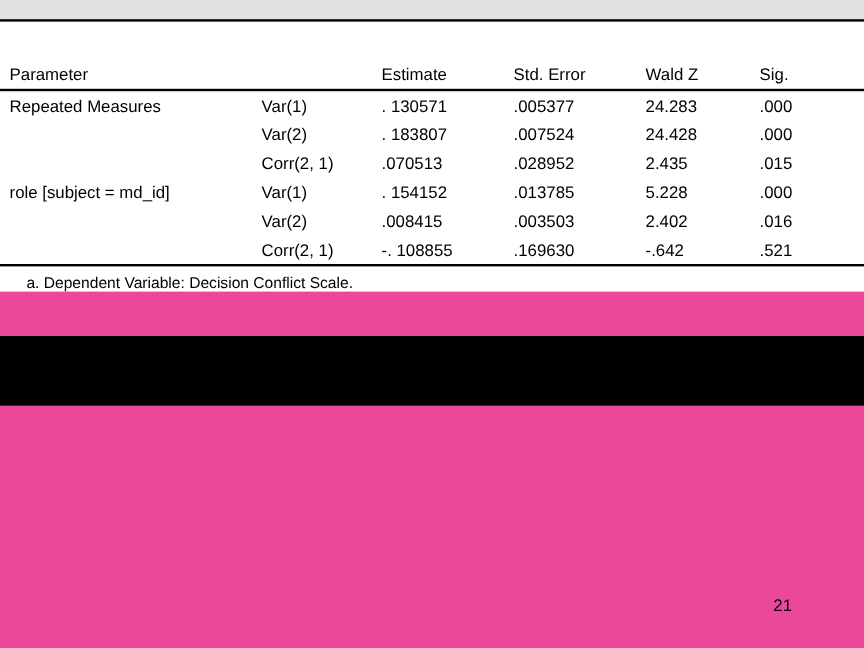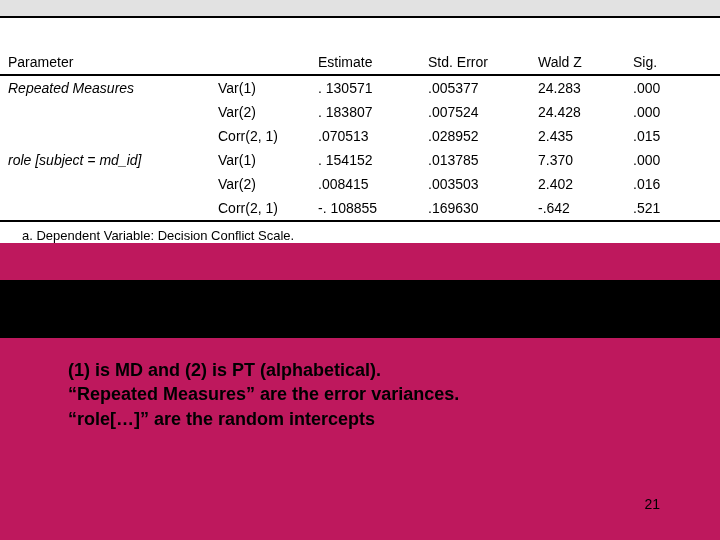--- a/index.html
+++ b/index.html
@@ -10,21 +10,21 @@
     background: #fafafa;
     font-family: Arial, Helvetica, sans-serif;
     font-size: 14px;
     color: #000;
     overflow: hidden;
   }
   .slide {
     position: relative;
     width: 720px;
     height: 540px;
-    background: #be185d;
+    background: #ec4899;
   }
   .topband {
     position: absolute;
     left: 0;
     right: 0;
     top: 0;
     height: 16px;
     background: #e2e2e2;
   }
   .table-wrap {
@@ -65,21 +65,21 @@
   }
   
   col.c-param { width: 210px; }
   col.c-sub   { width: 100px; }
   col.c-est   { width: 110px; }
   col.c-se    { width: 110px; }
   col.c-wald  { width:  95px; }
   col.c-sig   { width:  95px; }
   td.num, th.num { text-align: right; padding-right: 22px; }
   td.subhdr { text-align: left; }
-  td.param  { vertical-align: top; font-style: italic; }
+  td.param  { vertical-align: top; }
   .footnote {
     font-size: 13px;
     padding: 6px 10px 0 22px;
     color: #000;
   }
   .blackband {
     position: absolute;
     left: 0;
     right: 0;
     top: 280px;
@@ -153,21 +153,21 @@
           <td class="num">.028952</td>
           <td class="num">2.435</td>
           <td class="num">.015</td>
         </tr>
 
         <tr>
           <td class="param" rowspan="3">role [subject = md_id]</td>
           <td class="subhdr">Var(1)</td>
           <td class="num">. 154152</td>
           <td class="num">.013785</td>
-          <td class="num">7.370</td>
+          <td class="num">5.228</td>
           <td class="num">.000</td>
         </tr>
         <tr>
           <td class="subhdr">Var(2)</td>
           <td class="num">.008415</td>
           <td class="num">.003503</td>
           <td class="num">2.402</td>
           <td class="num">.016</td>
         </tr>
         <tr>
@@ -177,20 +177,15 @@
           <td class="num">-.642</td>
           <td class="num">.521</td>
         </tr>
       </tbody>
     </table>
     <div class="footnote">a. Dependent Variable: Decision Conflict Scale.</div>
   </div>
 
   <div class="blackband"></div>
 
-  <div class="caption">
-    <div> (1) is MD and (2) is PT (alphabetical).</div>
-    <div>“Repeated Measures” are the error variances.</div>
-    <div>“role[…]” are the random intercepts</div>
-  </div>
 
   <div class="pagenum">21</div>
 </div>
 
 </body></html>

